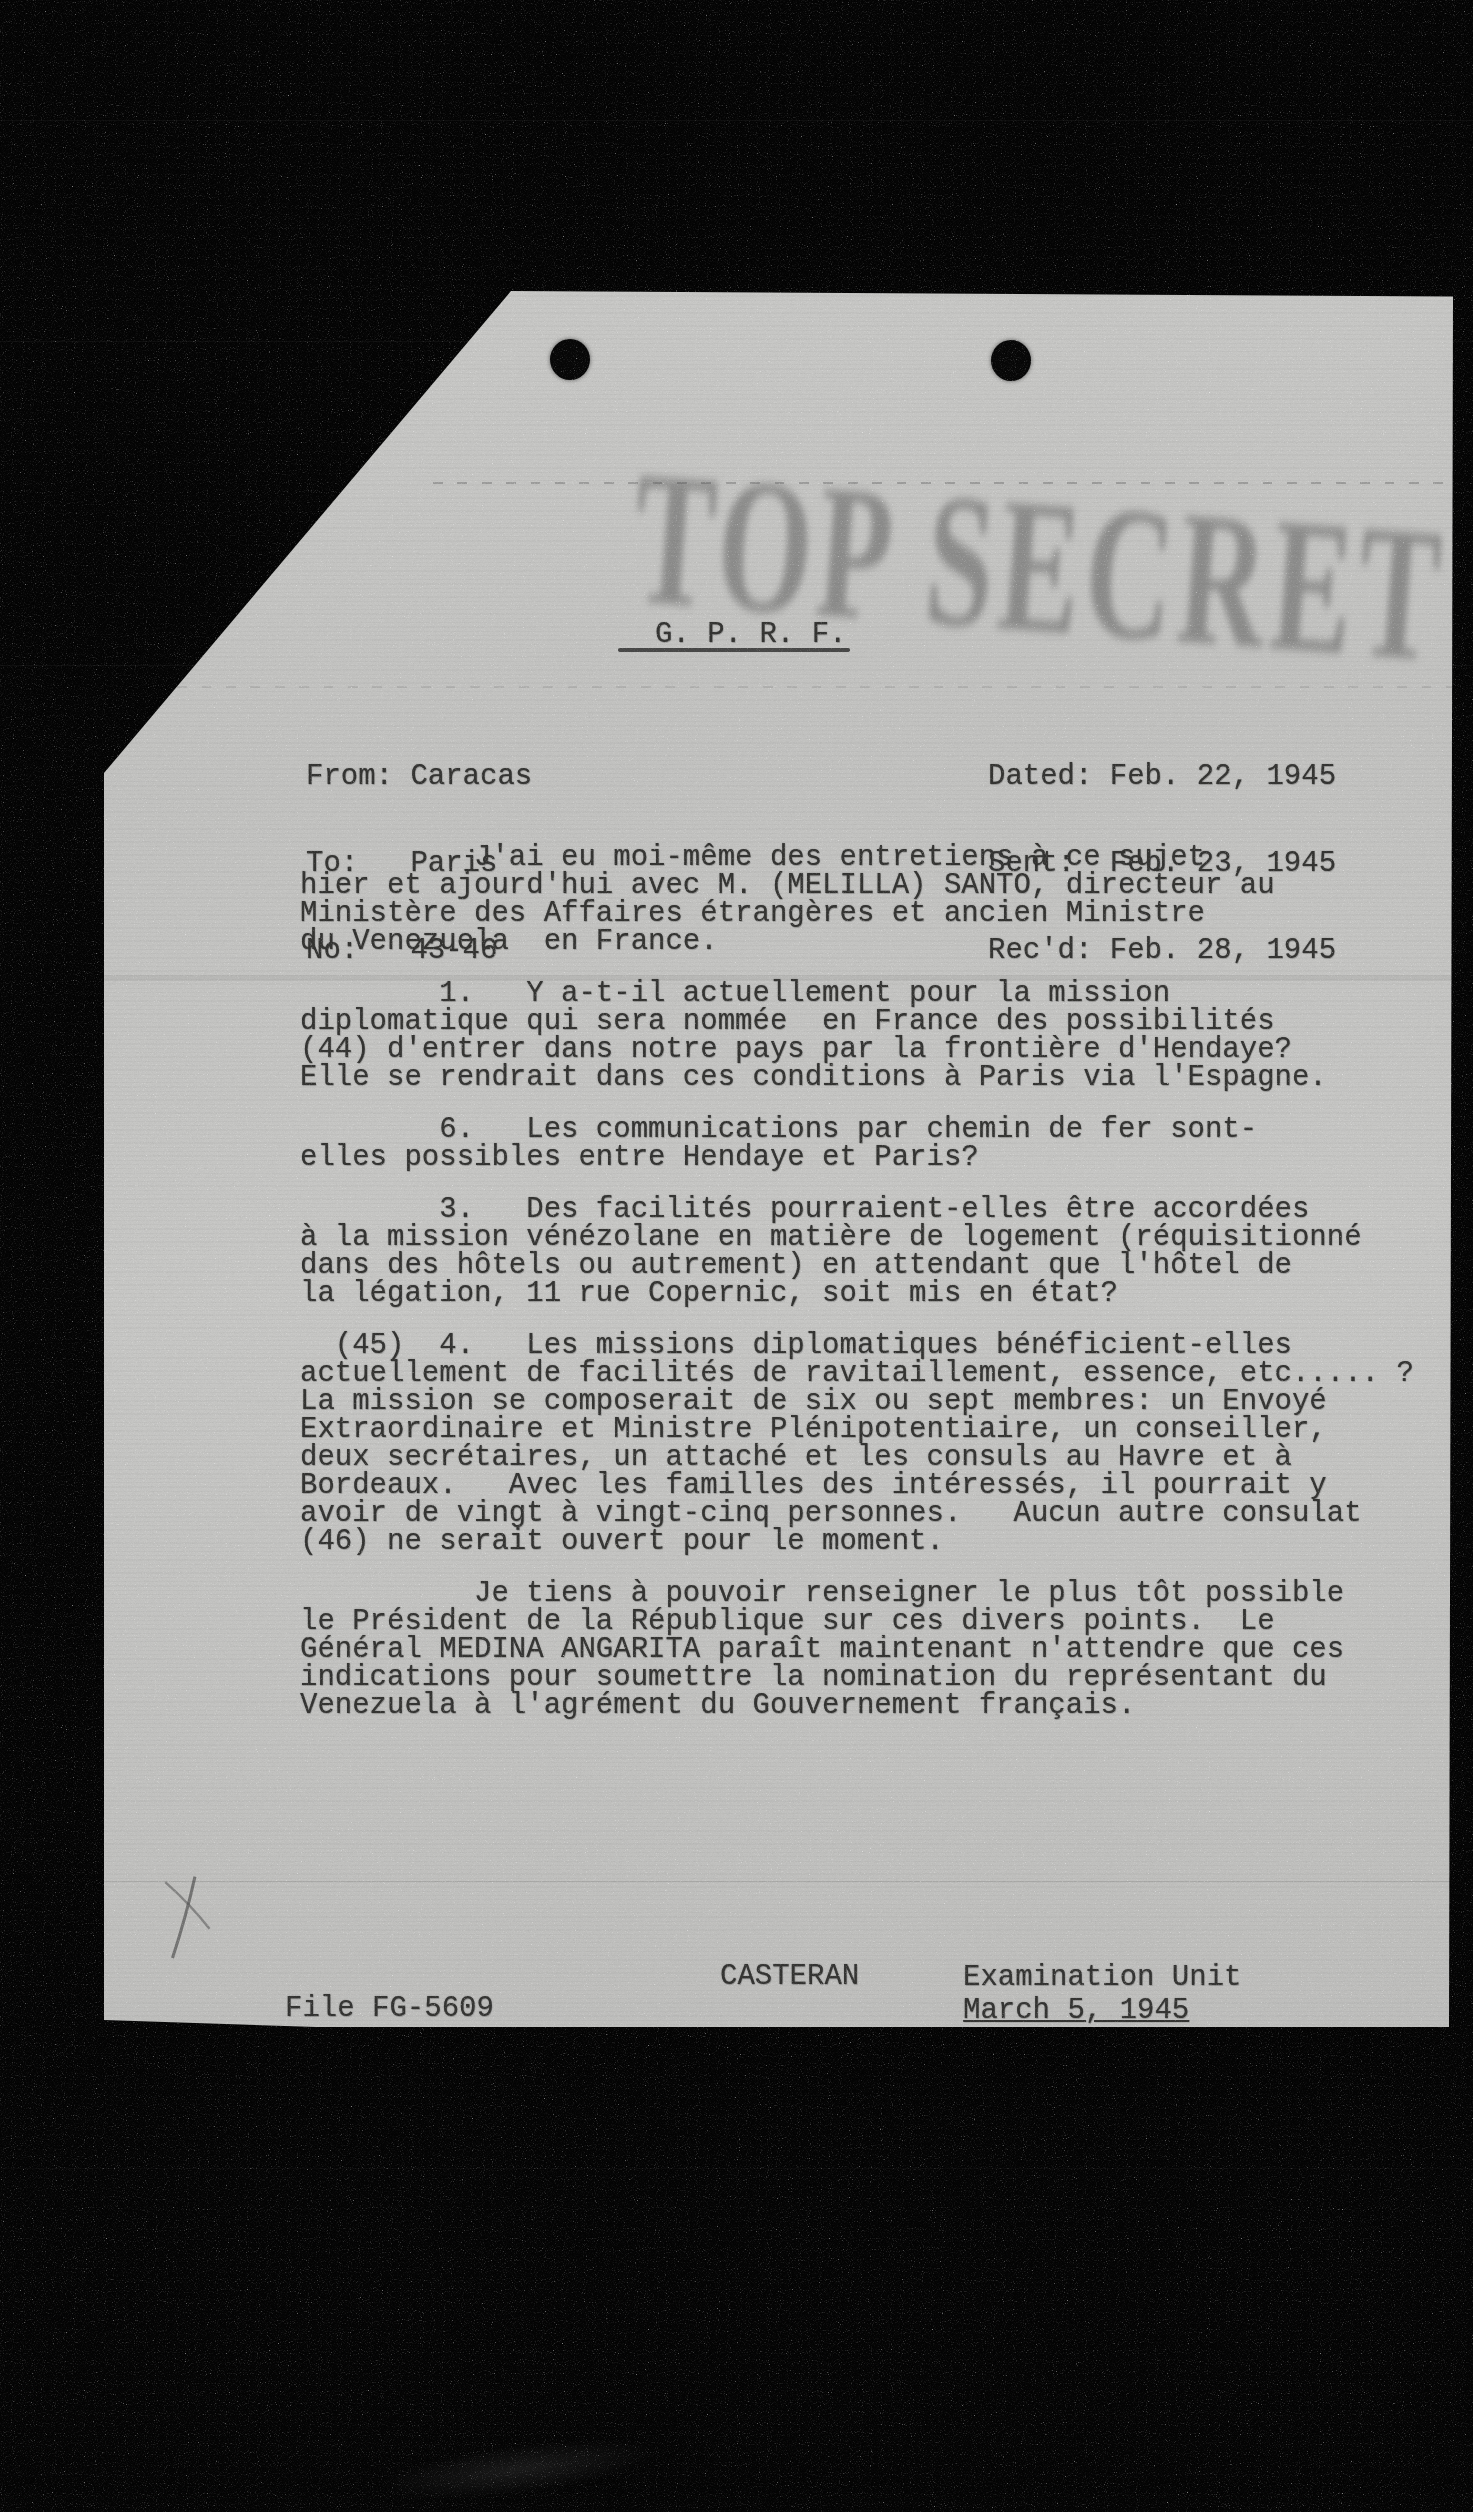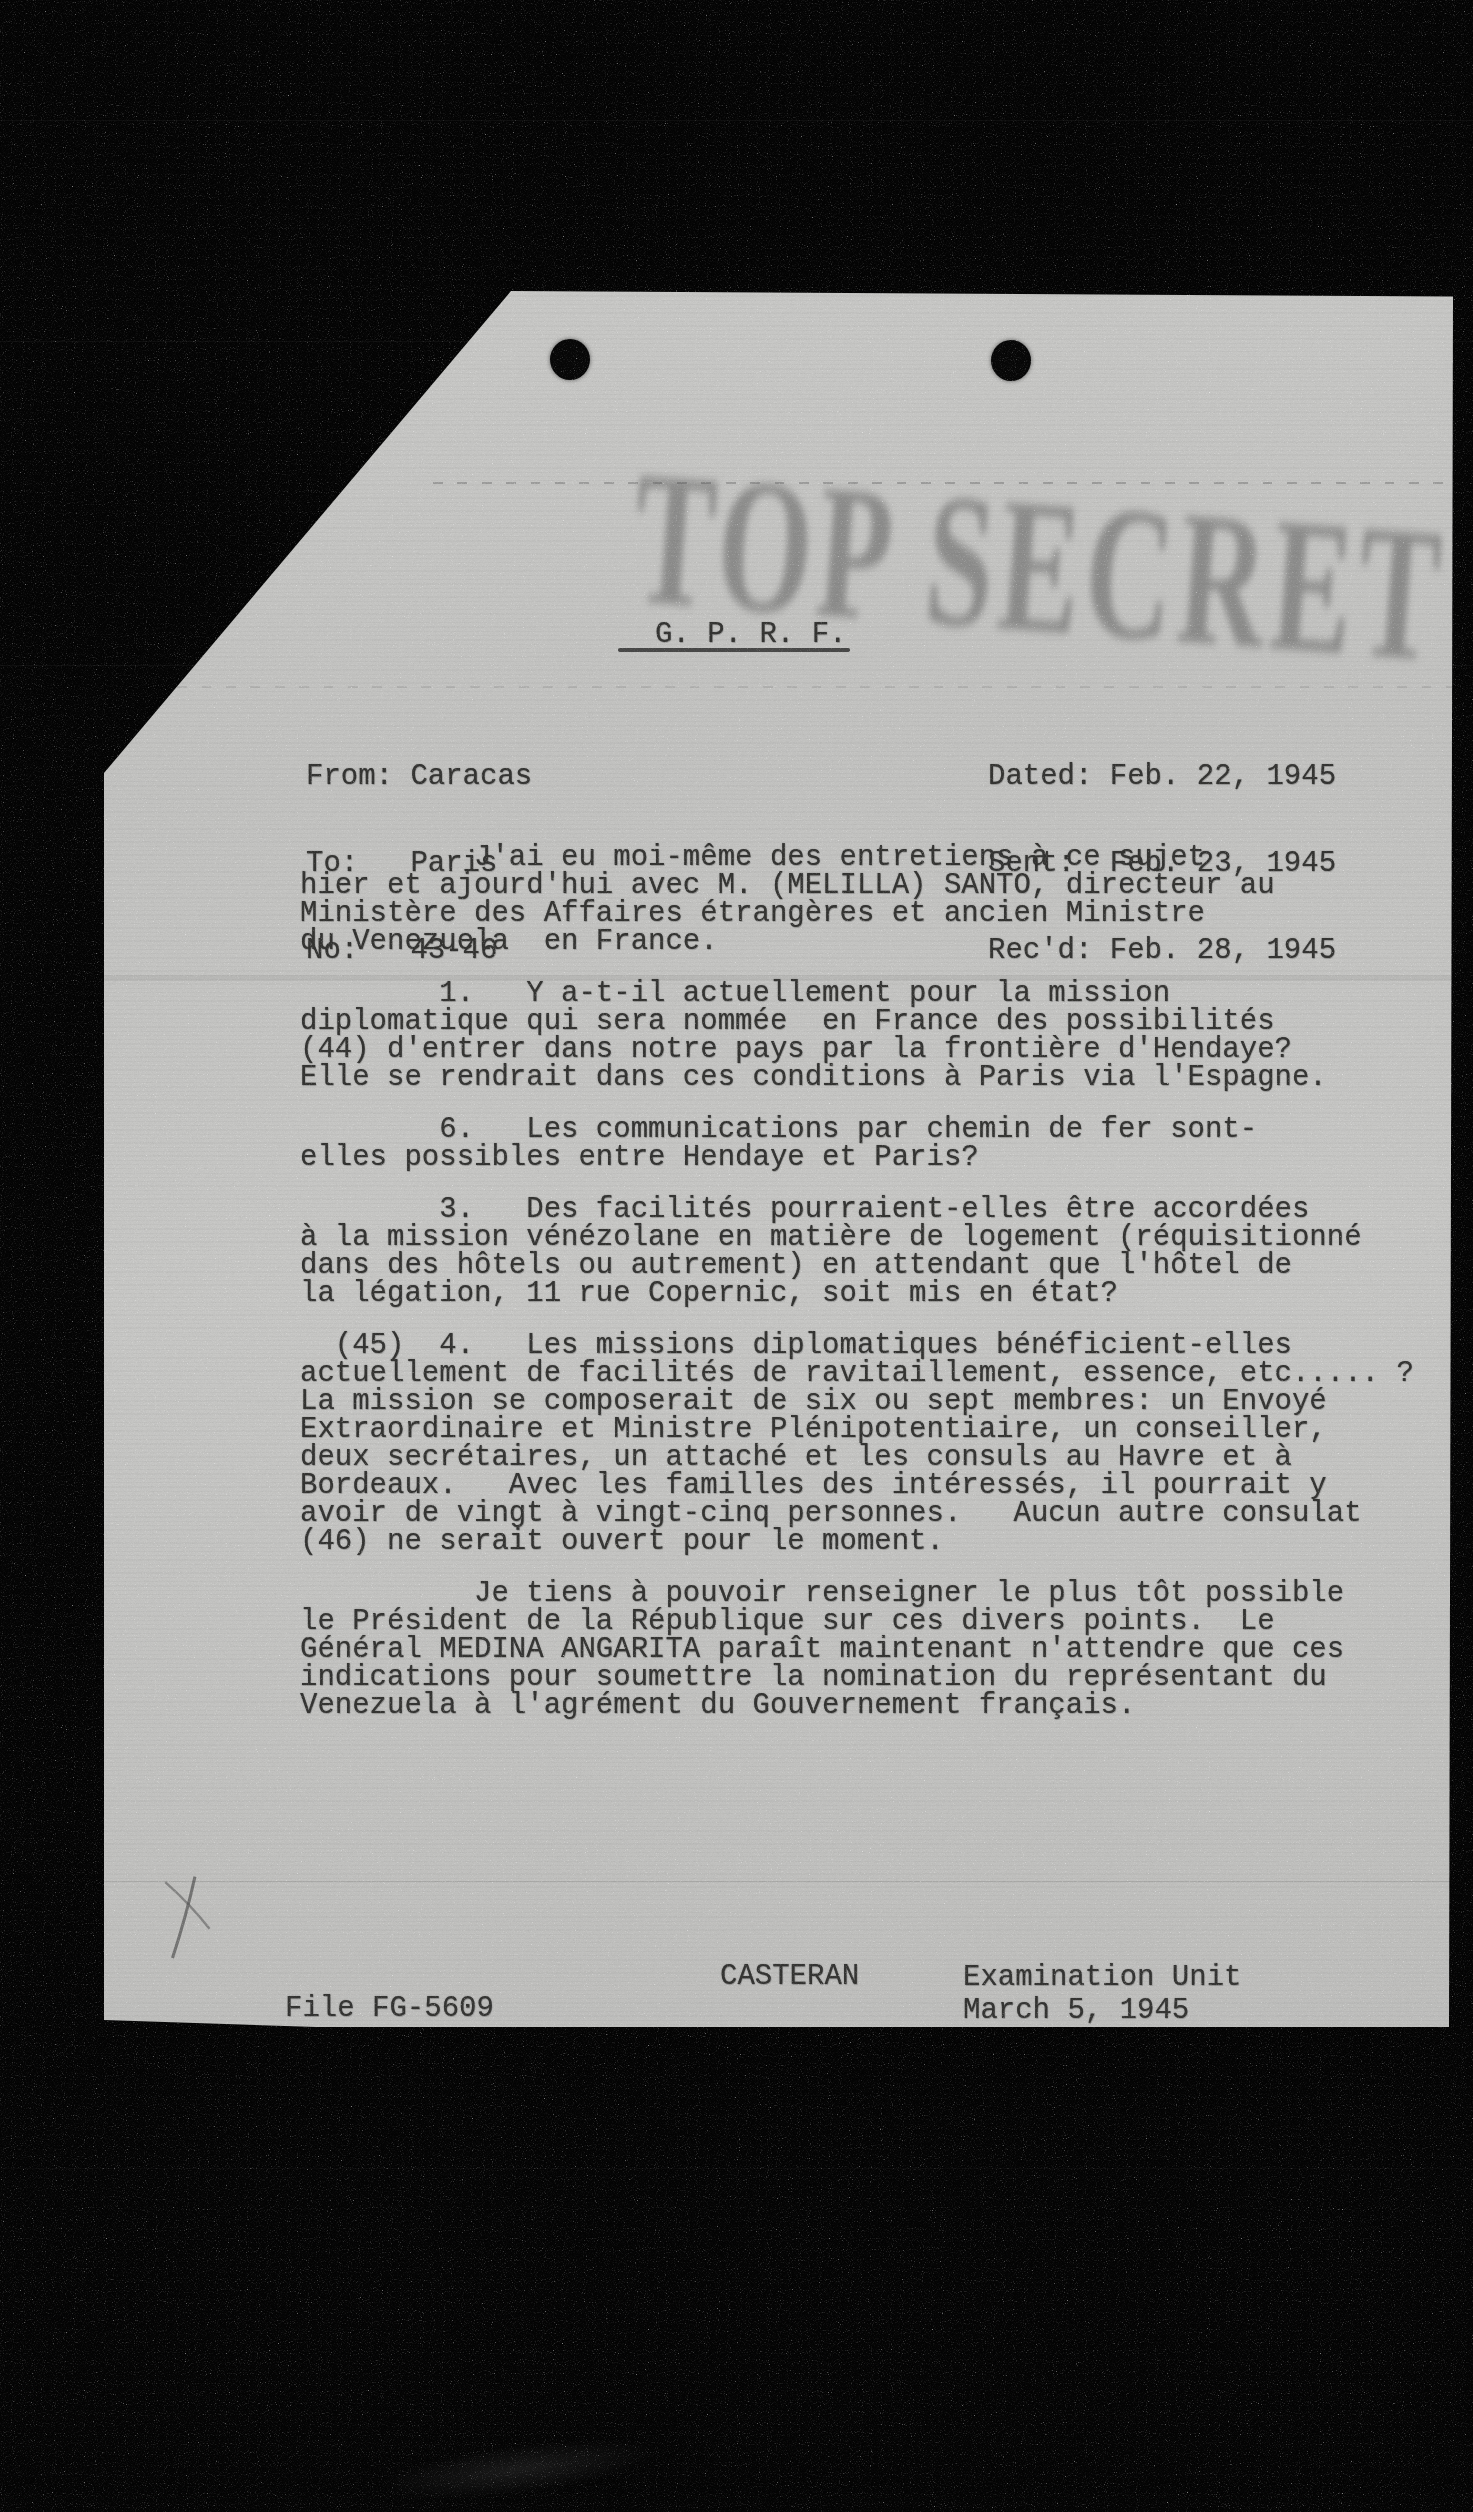--- a/index.html
+++ b/index.html
@@ -46,21 +46,21 @@
          background:rgba(40,40,40,.8);filter:blur(0.6px);border-radius:1.8px;}
   .meta{position:absolute;top:413px;line-height:29px;}
   .meta-left{left:202px;}
   .meta-right{left:884px;}
   .meta-label{display:inline-block;}
   .w6{width:6ch;} .w7{width:7ch;}
   .bodytext{position:absolute;left:196px;top:553px;}
   .para{margin:0 0 24px 0;}
   .sig{position:absolute;left:616px;top:1672px;}
   .unit{position:absolute;left:859px;top:1673px;}
-  .unitdate{position:absolute;left:859px;top:1706px;}
+  .unitdate{position:absolute;left:859px;top:1706px;text-decoration:underline;}
   .filenum{position:absolute;left:181px;top:1704px;}
   .xmark{position:absolute;left:58px;top:1582px;}
   
   .grain-screen{position:absolute;inset:0;mix-blend-mode:screen;opacity:.8;pointer-events:none;}
   .grain-mult{position:absolute;inset:0;mix-blend-mode:multiply;opacity:.18;pointer-events:none;}
 </style>
 </head>
 <body>
 
 <div class="film">

